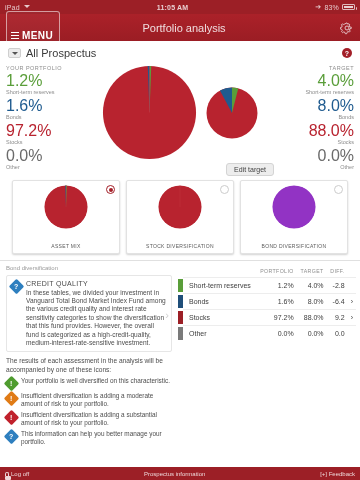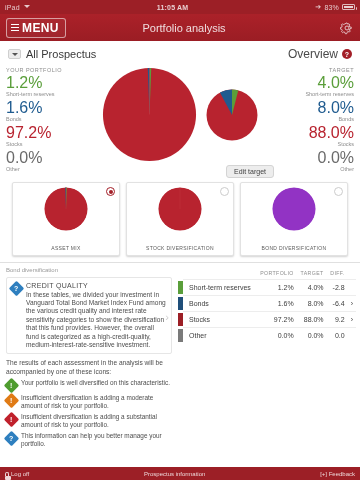--- a/index.html
+++ b/index.html
@@ -42,21 +42,21 @@
 
   
   .navbar {
     height:27px; background:#a31f28; display:flex; align-items:center;
     padding:0 6px; position:relative;
     background:linear-gradient(180deg,#ab2129 0%, #9b1d24 100%);
   }
   .menu-btn {
     display:flex; align-items:center; gap:3px;
     border:1px solid rgba(255,255,255,.55); border-radius:3px;
-    padding:2px 6px 2px 4px; color:#fff; font-size:12px;
+    padding:18px 6px 2px 4px; color:#fff; font-size:10px;
     font-weight:bold; letter-spacing:.4px; background:rgba(255,255,255,.04);
   }
   .hamburger { display:flex; flex-direction:column; gap:1.4px; }
   .hamburger i { display:block; width:8px; height:1.3px; background:#fff; }
   .nav-title {
     position:absolute; left:8px; right:0; text-align:center;
     color:#f0dcde; font-size:11px; pointer-events:none;
   }
   .gear {
     margin-left:auto; width:14px; height:14px; position:relative; z-index:2;
@@ -221,21 +221,20 @@
 </div>
 
 <div class="ovr-head">
   <div class="portf-sel">
     <span class="caret-box">
         <i></i>
       </span>
     <span class="portf-name">All Prospectus</span>
   </div>
   <div class="ovr-right">
-    <span class="ovr-label">Overview</span>
     <span class="help-dot">?</span>
   </div>
 </div>
 
 <div class="band">
 
   <div class="col-stats">
     <div class="stat-head">YOUR PORTFOLIO</div>
     <div class="stat-val c-green">1.2%</div>
     <div class="stat-sub">Short-term reserves</div>

